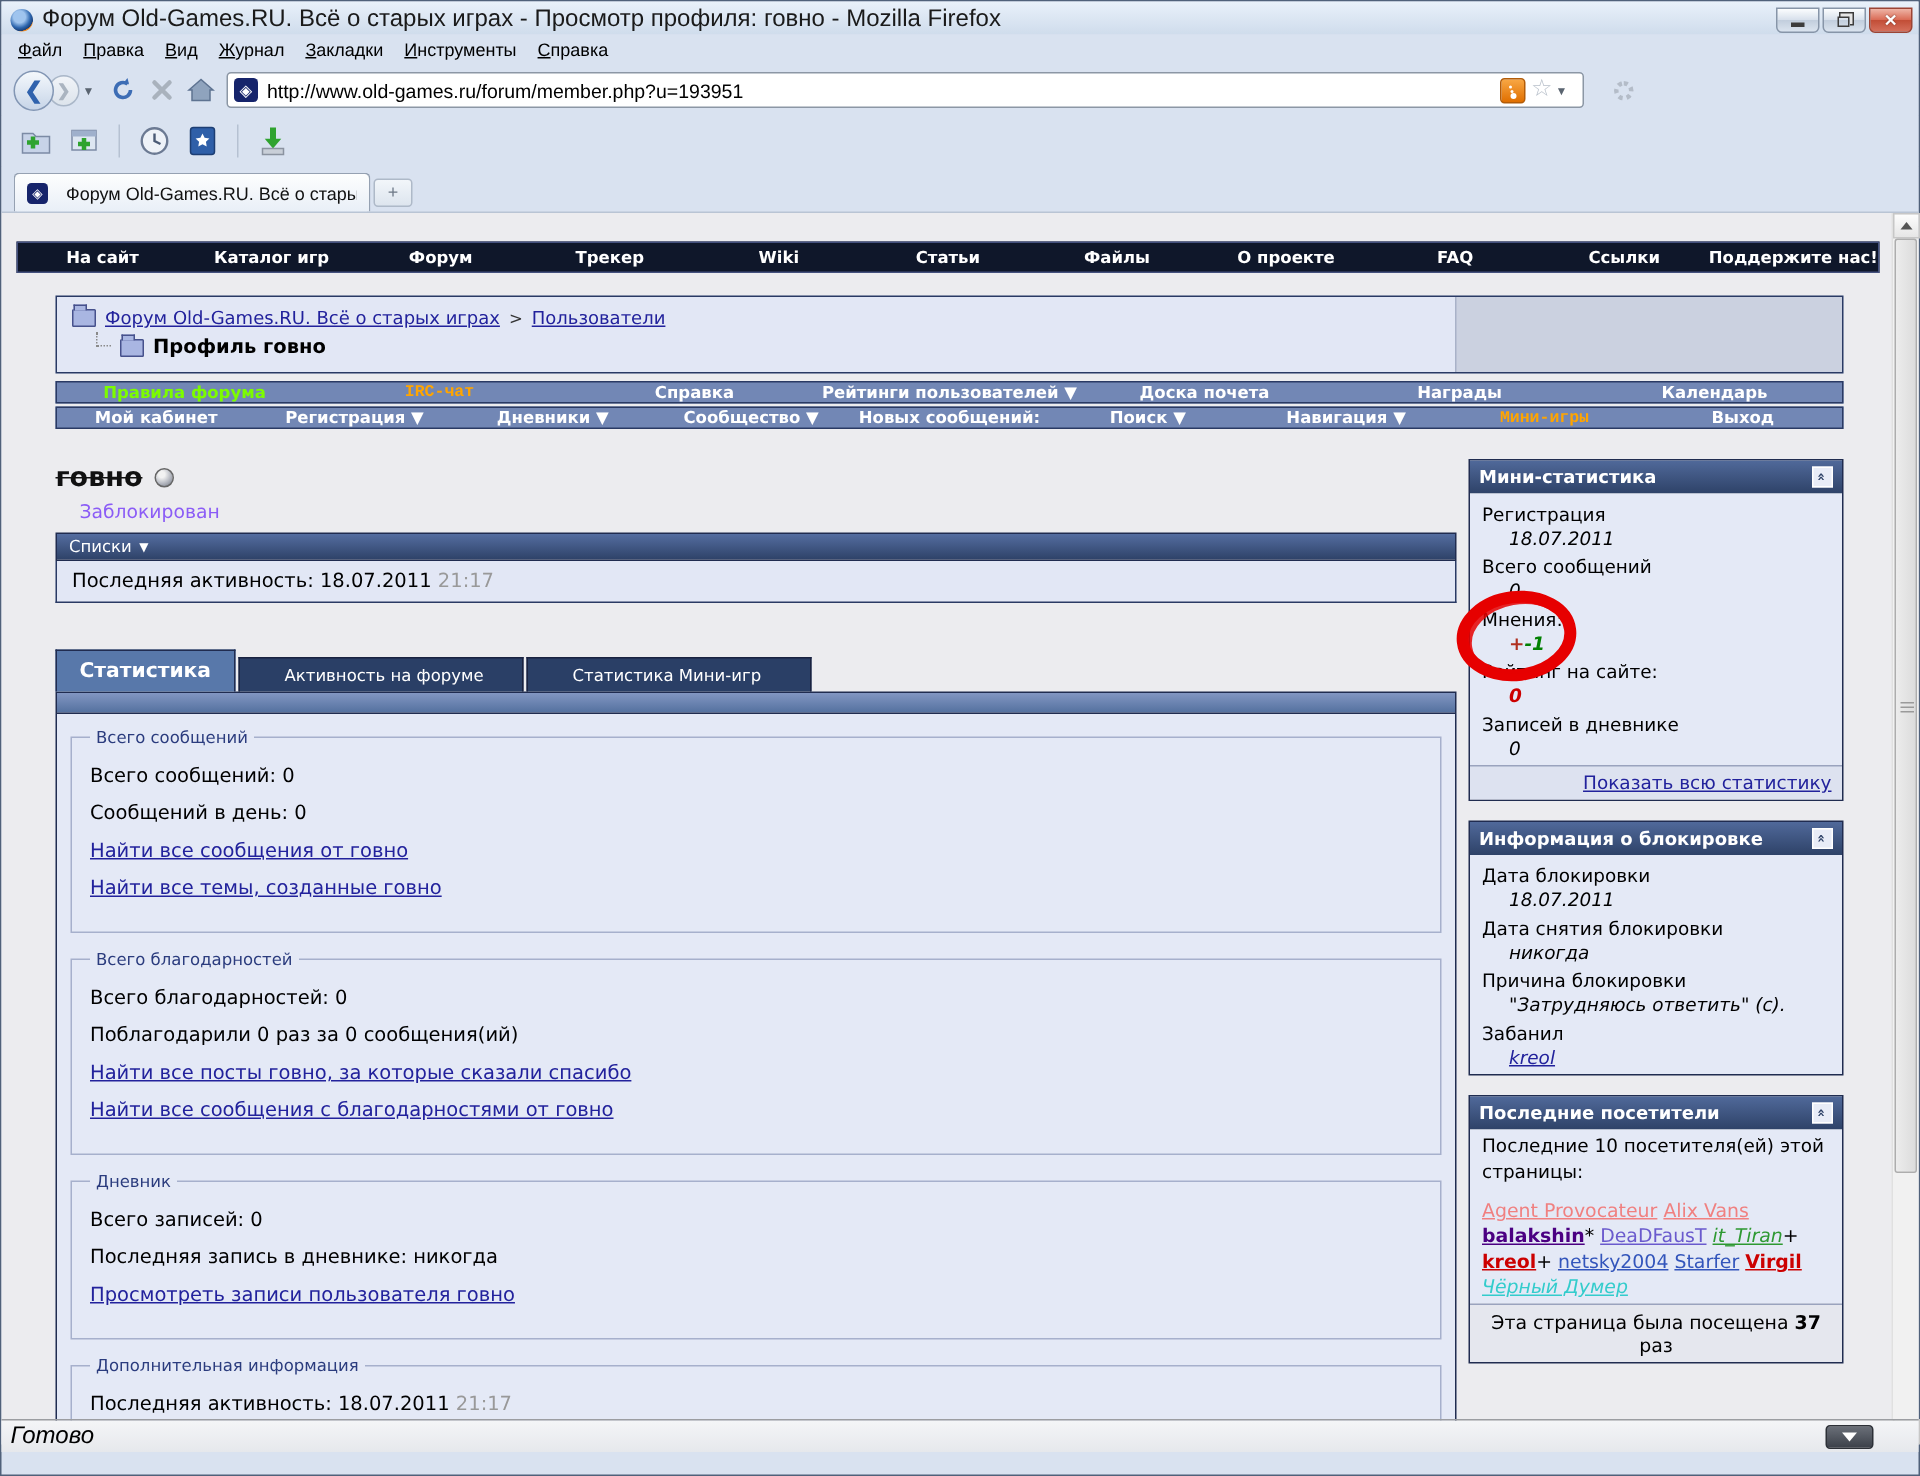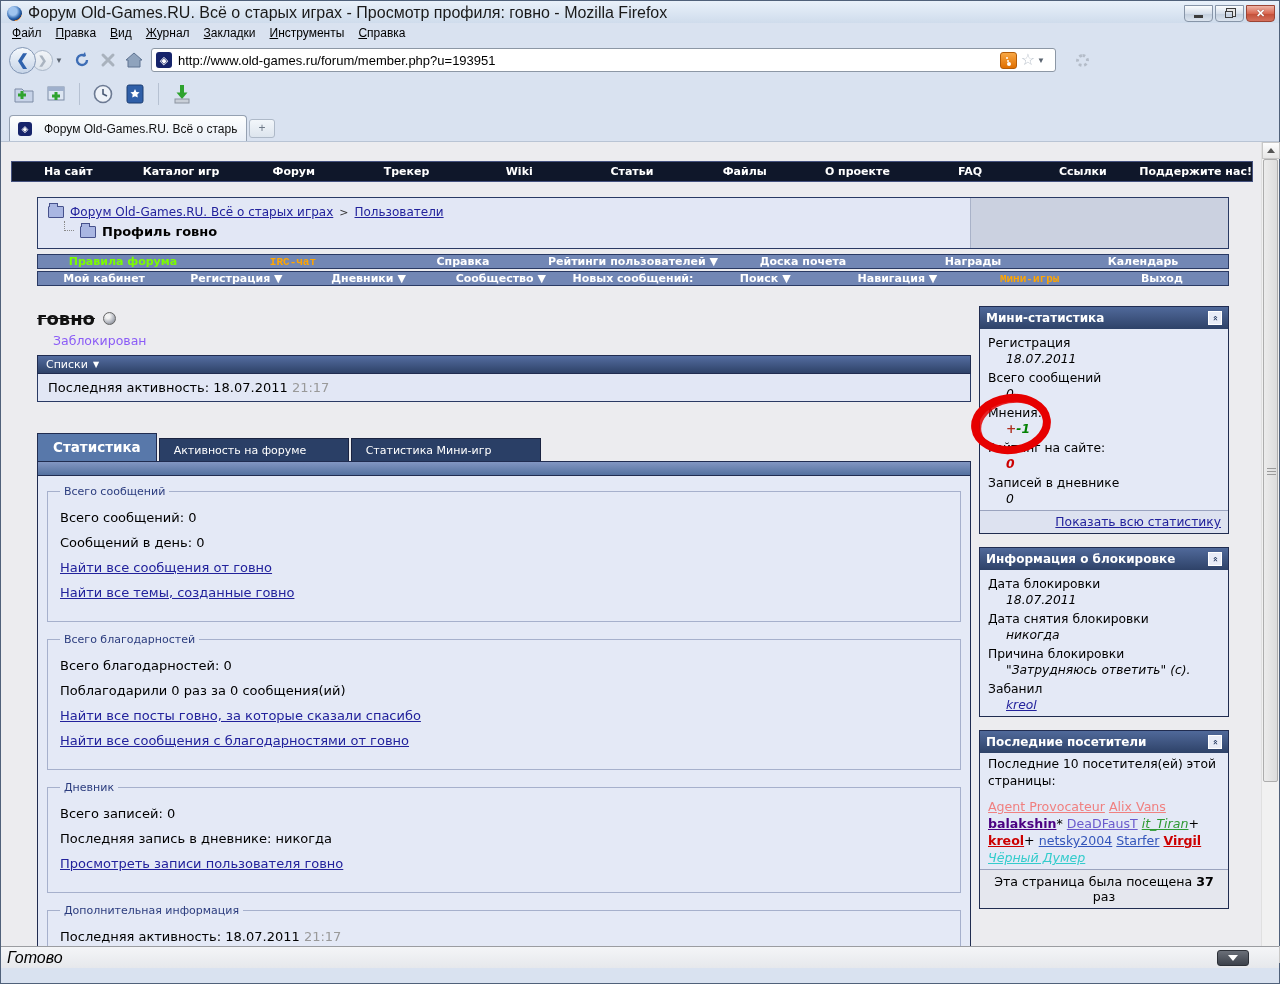--- a/index.html
+++ b/index.html
@@ -98,21 +98,21 @@
   .lists-bar { height:19px; background:linear-gradient(#546da0,#2e4268); border:1px solid #202c50;
     color:#fff; font-size:11px; display:flex; align-items:center; padding:0 8px; gap:5px; }
   .activity-row { background:#e2e7f5; border:1px solid #2a3a64; border-top:none; padding:6px 10px; font-size:13px; color:#000; }
   .gray { color:#999; }
 
   .stat-tabs { display:flex; align-items:flex-end; margin-top:31px; gap:2px; }
   .stab { color:#fff; white-space:nowrap; }
   .stab.active { height:28px; background:#5878aa; border:1px solid #202c50; border-bottom:none;
     font-size:13.5px; font-weight:bold; padding:5px 15px 0; }
   .stab.idle { height:23px; background:#2a3f66; border:1px solid #1a2340; border-bottom:none;
-    font-size:11px; padding:5px 14px 0; width:190px; }
+    font-size:11px; padding:5px 30px 0; width:190px; }
   .stat-strip { height:15px; background:linear-gradient(#8296c2,#54719f); border:1px solid #202c50; }
   .stats-panel { background:#e4e9f6; border:1px solid #202c50; border-top:none; padding:9px 9px 6px; }
   fieldset { border:1px solid #a6b0cc; margin-bottom:11px; padding:4px 12px 12px; }
   legend { font-size:11px; color:#2b3c7e; padding:0 4px; }
   .fs-line { font-size:13px; color:#000; margin:7px 0; line-height:18px; }
   .fs-link { display:block; font-size:13px; color:#22229c; text-decoration:underline; margin:7px 0; line-height:18px; width:fit-content; }
 
   
   .sb-block { border:1px solid #202c50; margin-bottom:13px; }
   .sb-head { height:22px; background:linear-gradient(#50699a,#2e4268); color:#fff; font-size:12px; font-weight:bold;

